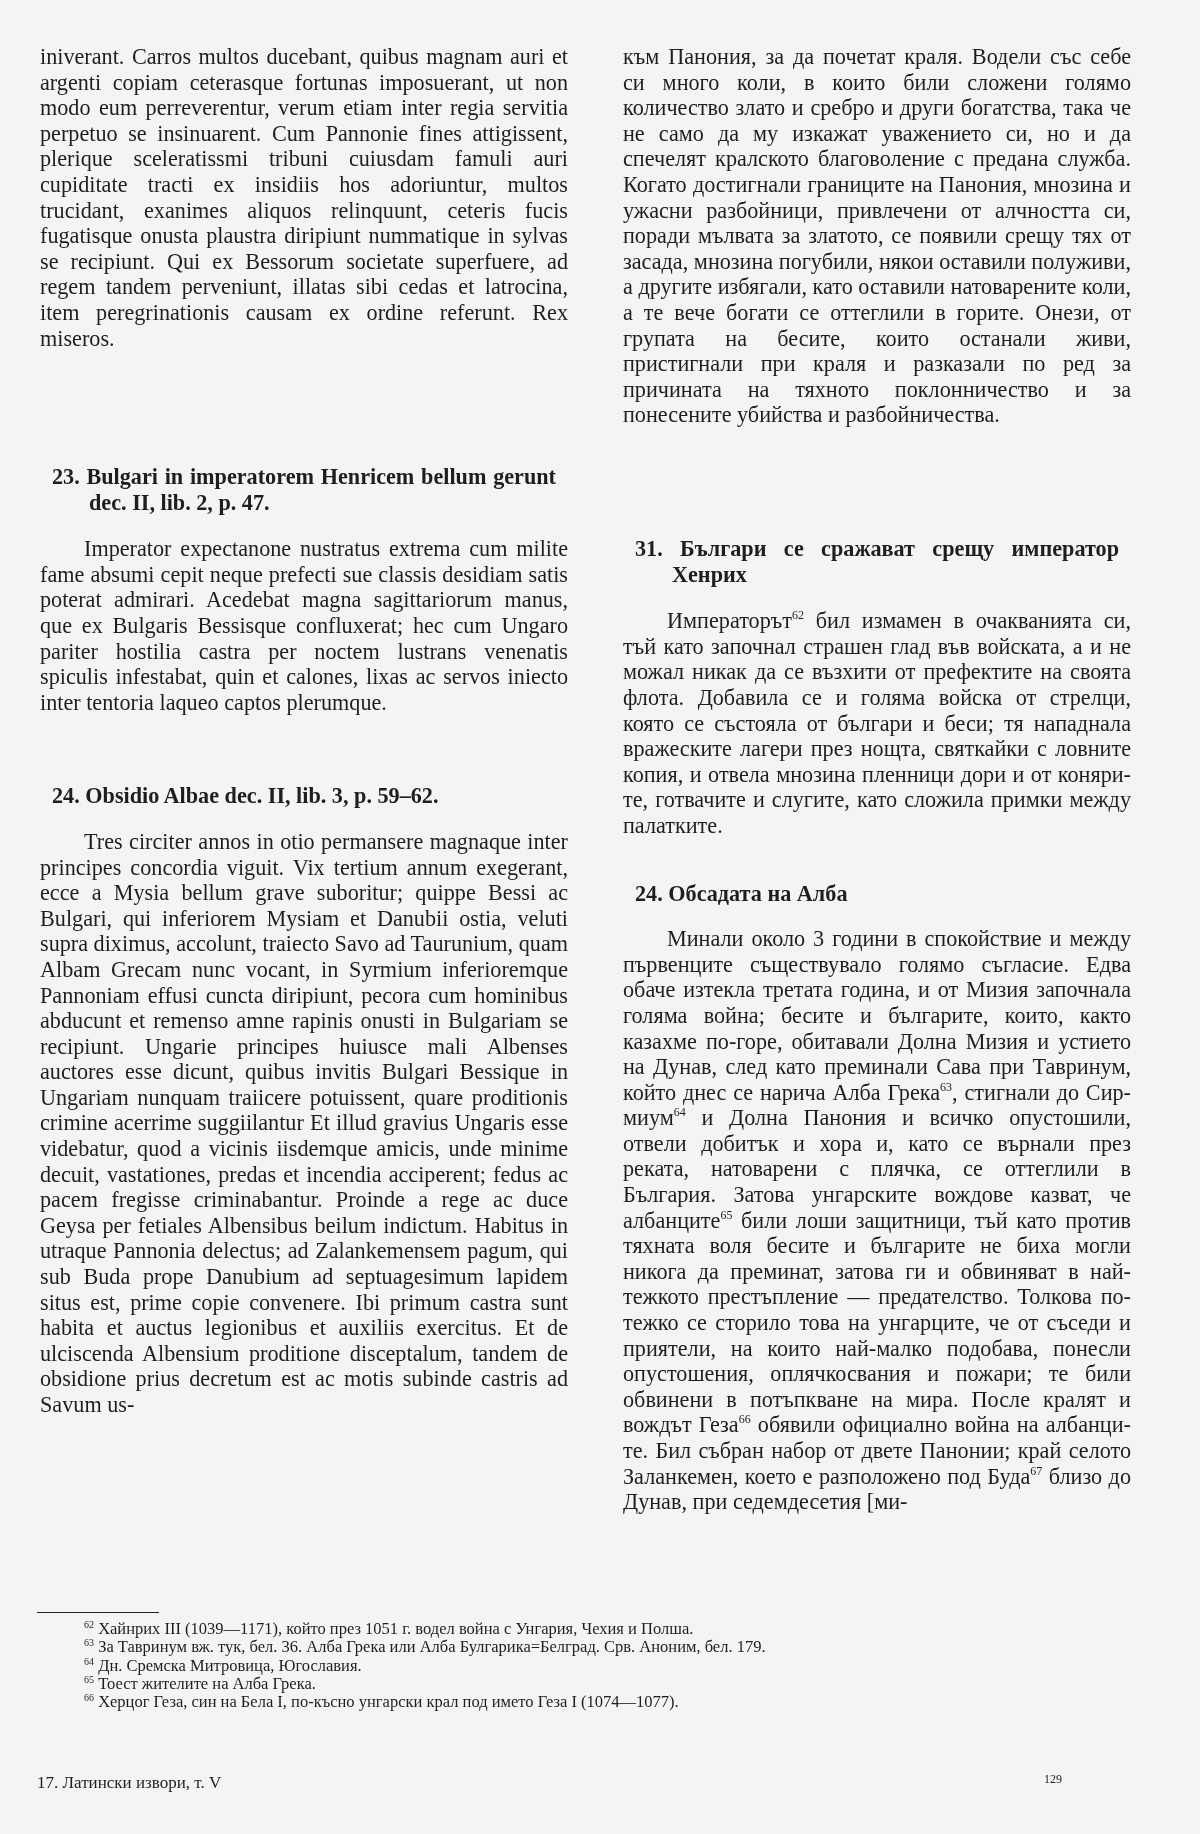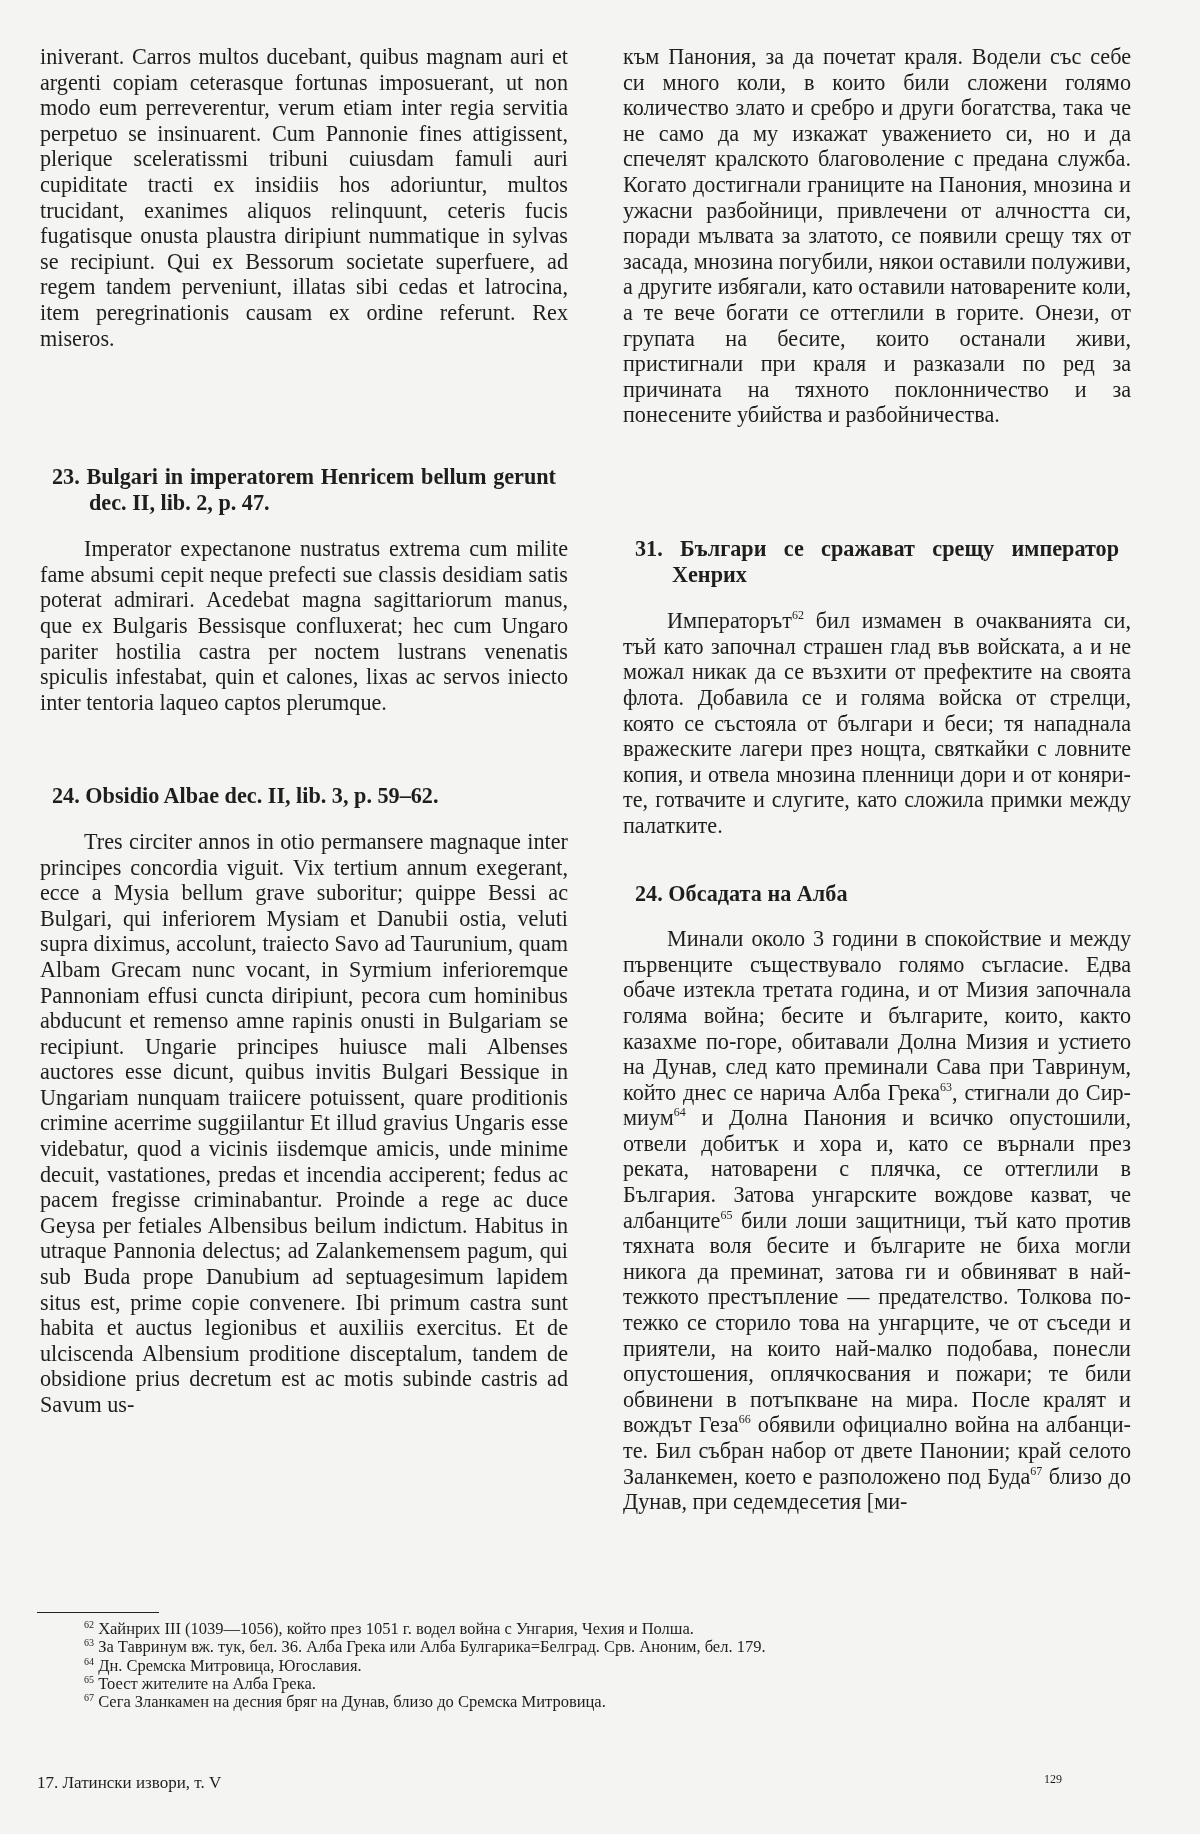--- a/index.html
+++ b/index.html
@@ -57,22 +57,22 @@
     <div style="height:9px"></div>
     <p class="para indent"><span>Императорът</span><sup>62</sup><span> бил измамен в очакванията си, тъй като започнал страшен глад във вой­ската, а и не можал никак да се възхити от пре­фектите на своята флота. Добавила се и голя­ма войска от стрелци, която се състояла от българи и беси; тя нападнала вражеските ла­гери през нощта, святкайки с ловните копия, и отвела мнозина пленници дори и от коняри­те, готвачите и слугите, като сложила примки между палатките.</span></p>
     <div style="height:30px"></div>
     <p class="heading">24. Обсадата на Алба</p>
     <div style="height:8px"></div>
     <p class="para indent"><span>Минали около 3 години в спокойствие и между първенците съществувало голямо съг­ласие. Едва обаче изтекла третата година, и от Мизия започнала голяма война; бесите и българите, които, както казахме по-горе, оби­тавали Долна Мизия и устието на Дунав, след като преминали Сава при Тавринум, който днес се нарича Алба Грека</span><sup>63</sup><span>, стигнали до Сир­миум</span><sup>64</sup><span> и Долна Панония и всичко опустоши­ли, отвели добитък и хора и, като се върнали през реката, натоварени с плячка, се оттегли­ли в България. Затова унгарските вождове каз­ват, че албанците</span><sup>65</sup><span> били лоши защитници, тъй като против тяхната воля бесите и българите не биха могли никога да преминат, затова ги и обвиняват в най-тежкото престъпление — пре­дателство. Толкова по-тежко се сторило това на унгарците, че от съседи и приятели, на кои­то най-малко подобава, понесли опустошения, оплячкосвания и пожари; те били обвинени в потъпкване на мира. После кралят и вождът Геза</span><sup>66</sup><span> обявили официално война на албанци­те. Бил събран набор от двете Панонии; край селото Заланкемен, което е разположено под Буда</span><sup>67</sup><span> близо до Дунав, при седемдесетия [ми-</span></p>
   </div>
 
   <div class="fn-rule"></div>
   <div class="footnotes">
-    <p class="fn"><sup>62</sup><span> Хайнрих III (1039—1056), който през 1051 г. водел война с Унгария, Чехия и Полша.</span></p>
+    <p class="fn"><sup>62</sup><span> Хайнрих III (1039—1171), който през 1051 г. водел война с Унгария, Чехия и Полша.</span></p>
     <p class="fn"><sup>63</sup><span> За Тавринум вж. тук, бел. 36. Алба Грека или Алба Булгарика=Белград. Срв. Аноним, бел. 179.</span></p>
     <p class="fn"><sup>64</sup><span> Дн. Сремска Митровица, Югославия.</span></p>
     <p class="fn"><sup>65</sup><span> Тоест жителите на Алба Грека.</span></p>
-    <p class="fn"><sup>67</sup><span> Сега Зланкамен на десния бряг на Дунав, близо до Сремска Митровица.</span></p>
+    <p class="fn"><sup>66</sup><span> Херцог Геза, син на Бела I, по-късно унгарски крал под името Геза I (1074—1077).</span></p>
   </div>
 
   <div class="footer-left">17. Латински извори, т. V</div>
   <div class="footer-right">129</div>
 </div>
 
 </body></html>

